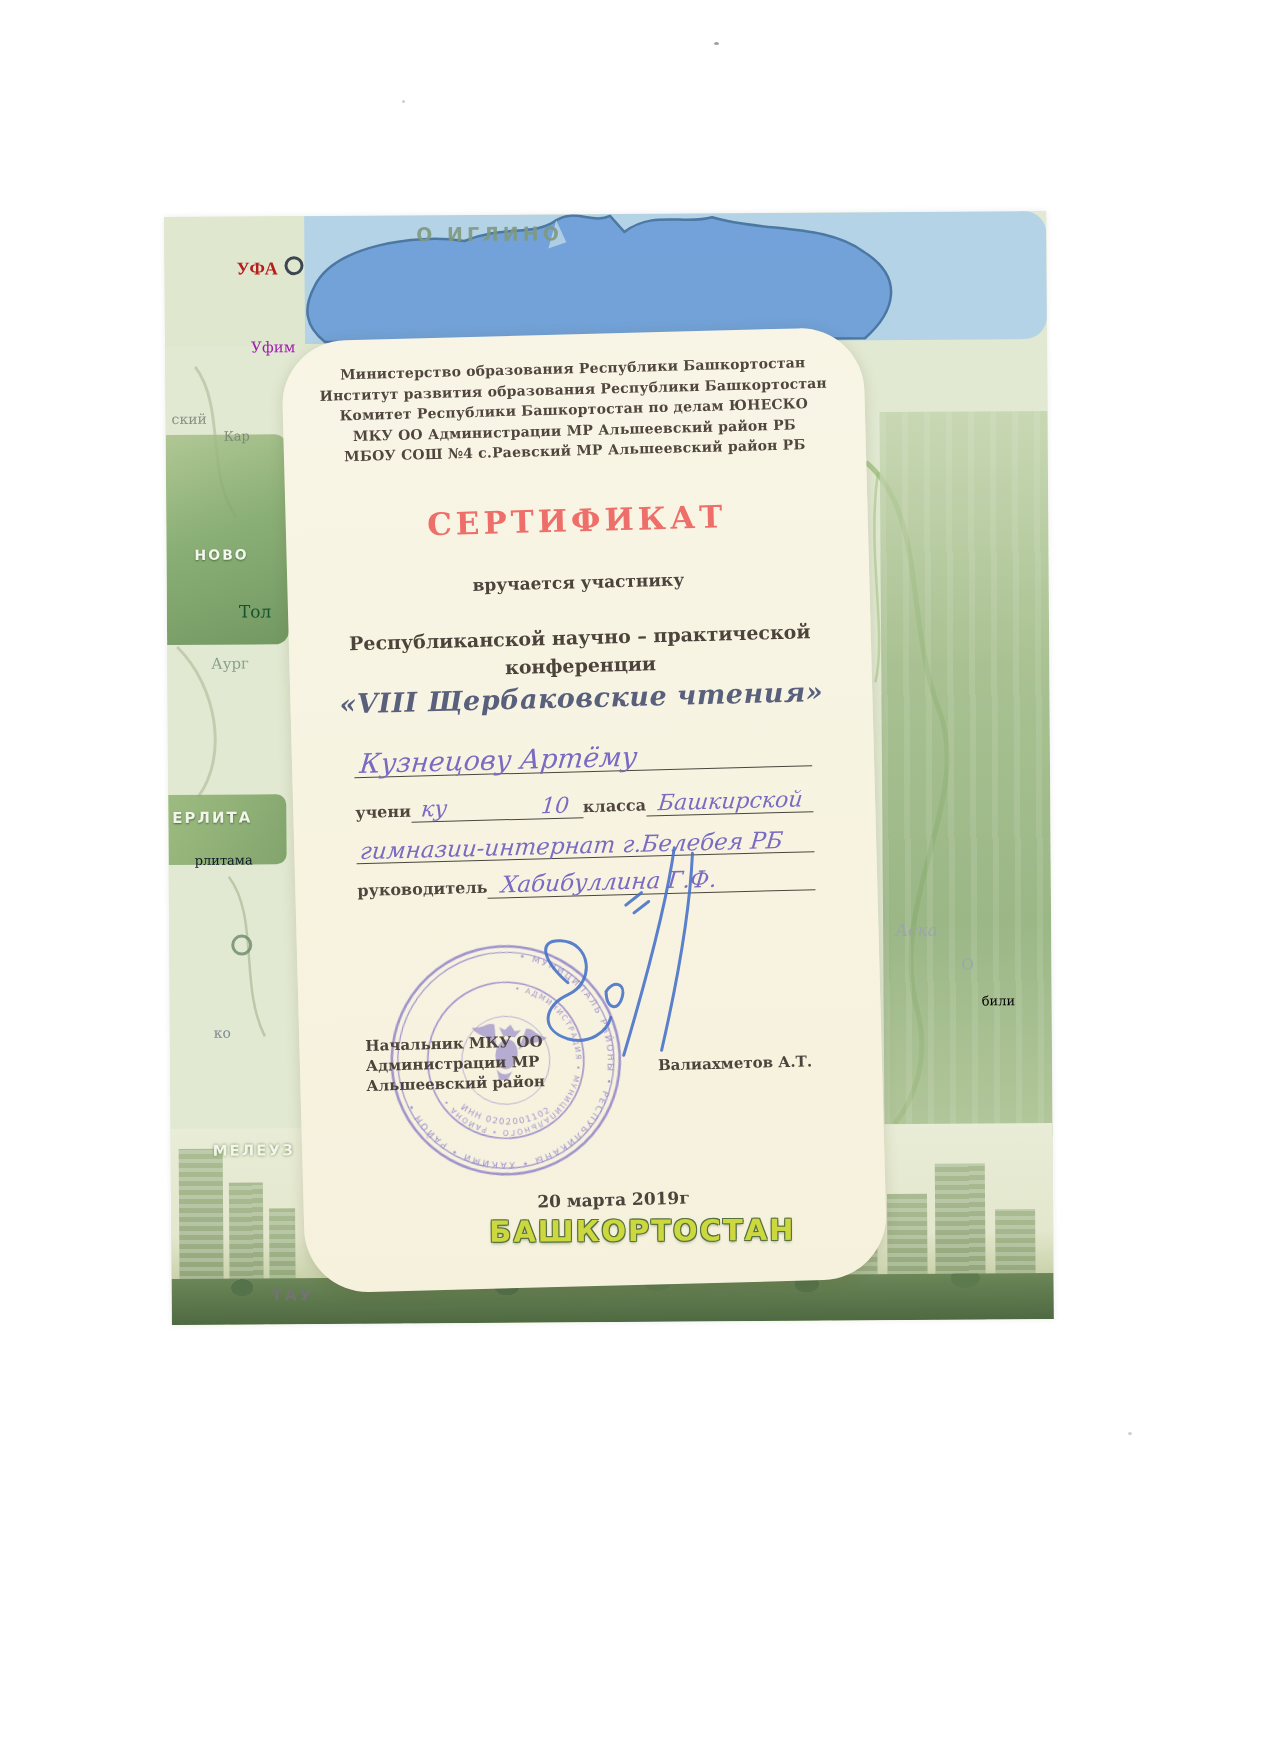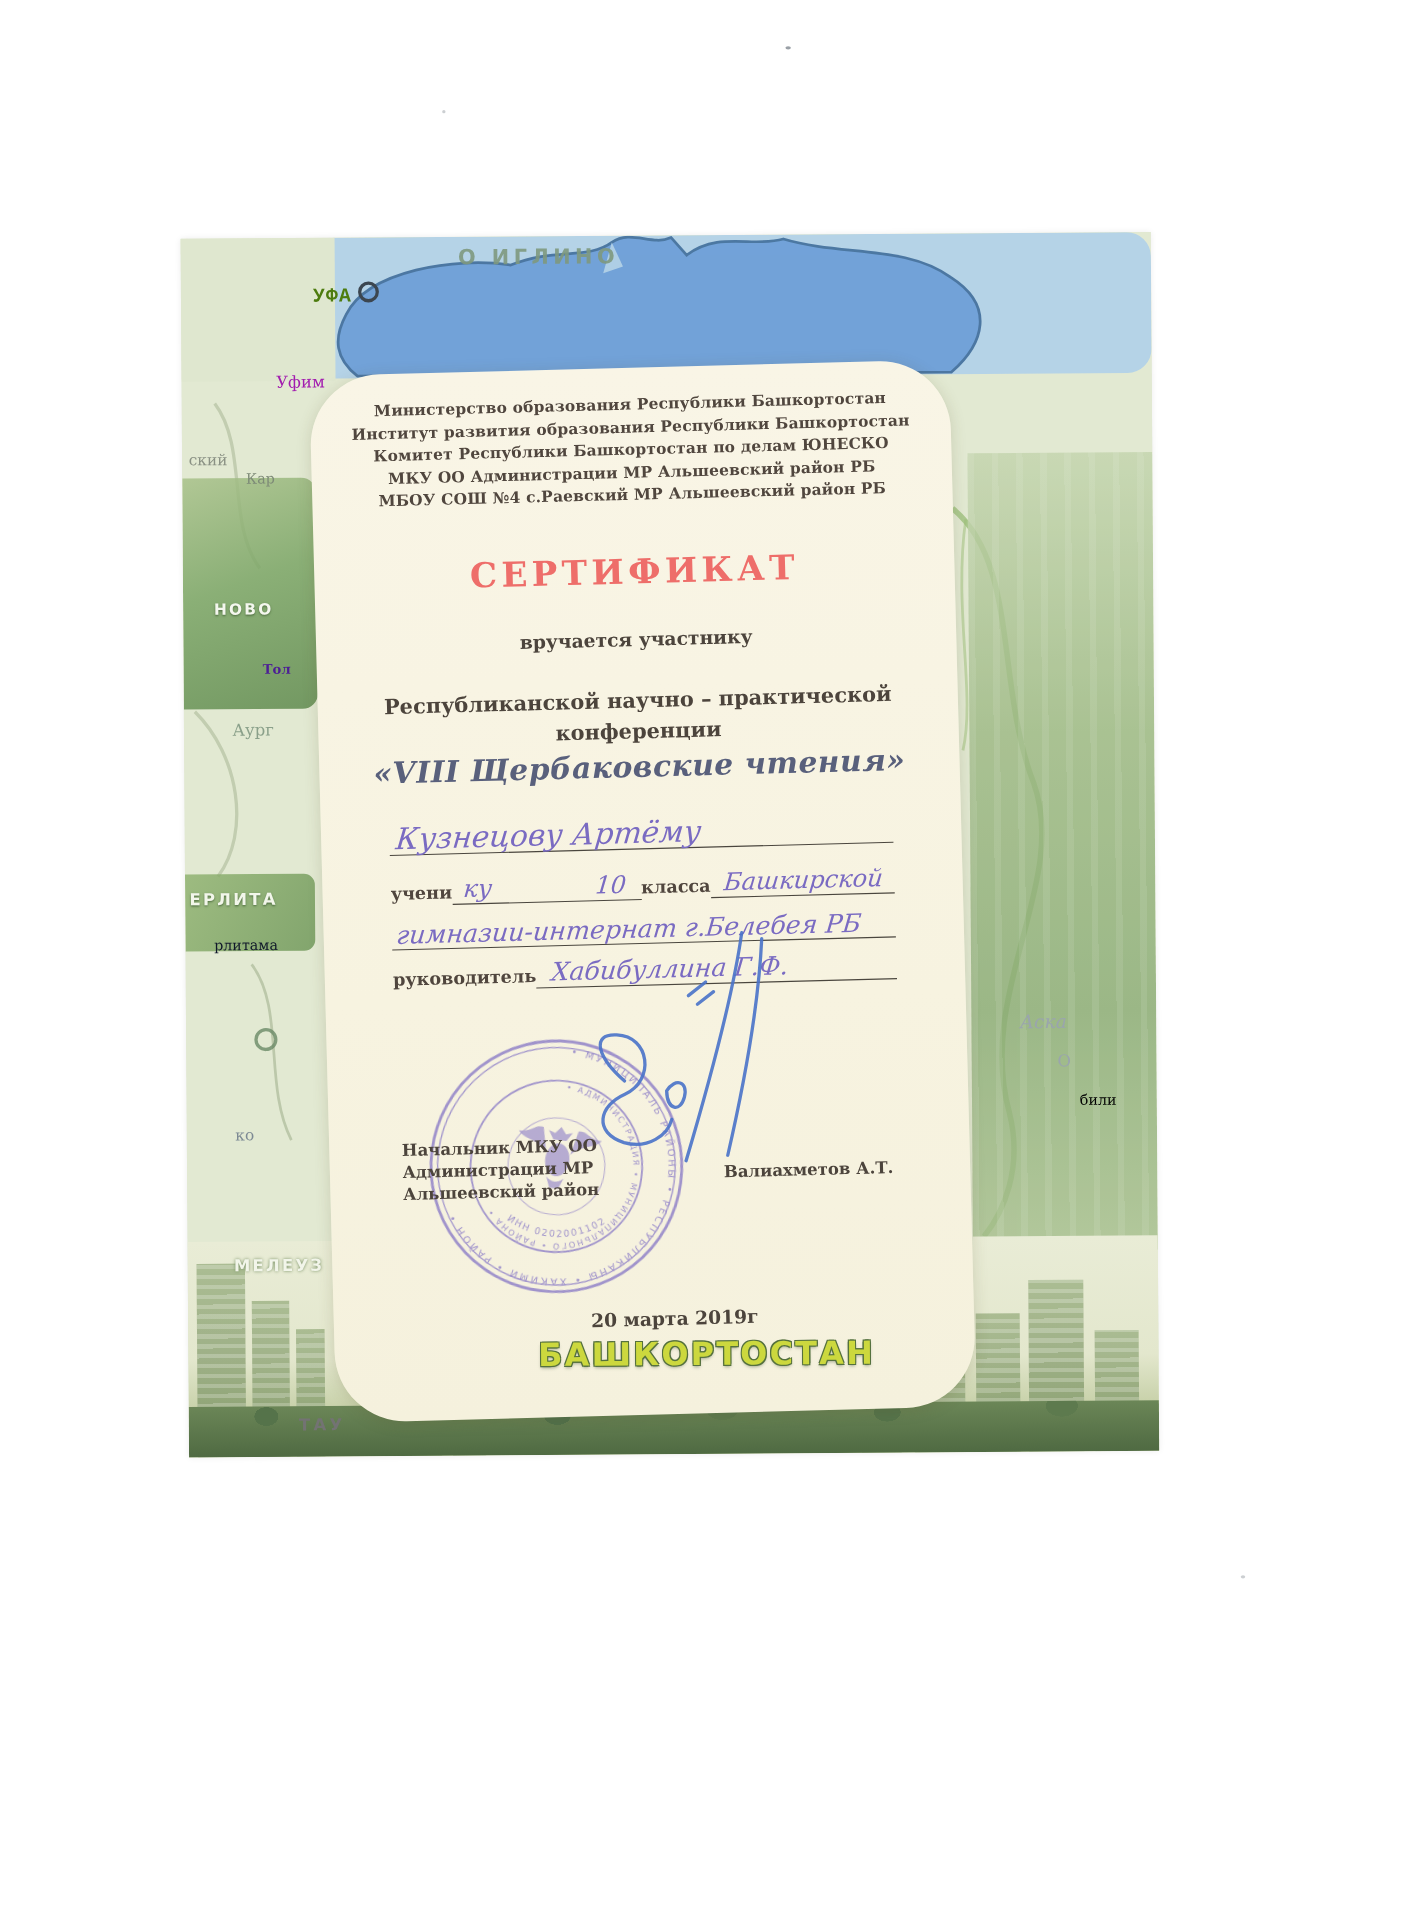--- a/index.html
+++ b/index.html
@@ -68,38 +68,38 @@
   }
   .bashkortostan{
     left:318px;top:1000px;z-index:4;color:#ccd83e;
     font-family:"DejaVu Sans",sans-serif;font-weight:bold;font-size:29px;letter-spacing:2px;
     text-shadow:-1px -1px 0 #55713e,1px -1px 0 #55713e,-1px 1px 0 #55713e,1px 1px 0 #55713e,0 2px 3px rgba(40,60,30,.4);
   }
 
   
   .lbl-iglino{left:252px;top:8px;color:#7f997f;font-family:"DejaVu Sans",sans-serif;
     font-weight:bold;font-size:19px;letter-spacing:4px;opacity:.9;}
-  .lbl-ufa{left:72px;top:40px;color:#4d7c0f;font-family:Liberation Mono, monospace;
-    font-weight:bold;font-size:18px;letter-spacing:1px;margin-left:48px;}
+  .lbl-ufa{left:72px;top:40px;color:#b91c1c;font-family:Liberation Serif, serif;
+    font-weight:bold;font-size:18px;letter-spacing:1px;}
   .lbl-ufa .ring{display:inline-block;width:13px;height:13px;border:3px solid #3c4650;
     border-radius:50%;margin-left:6px;vertical-align:-1px;}
   .lbl-ufim{left:86px;top:78px;color:#a21caf;font-size:15px;margin-top:44px;}
   .lbl-skiy{left:6px;top:194px;color:#8a9184;font-size:14px;}
   .lbl-kar{left:58px;top:212px;color:#7d8a77;font-size:13px;}
   .lbl-novo{left:28px;top:330px;color:#f4f7ee;font-family:"DejaVu Sans",sans-serif;
     font-weight:bold;font-size:14px;letter-spacing:2px;text-shadow:0 1px 2px #4c6b3e;}
-  .lbl-tol{left:72px;top:385px;color:#4c1d95;font-size:12px;font-weight:bold;}
+  .lbl-tol{left:72px;top:385px;color:#14532d;font-size:17px;}
   .lbl-aurg{left:44px;top:438px;color:#8aa08a;font-size:15px;}
   .lbl-erlita{left:4px;top:592px;color:#f2f6ea;font-family:"DejaVu Sans",sans-serif;
     font-weight:bold;font-size:15px;letter-spacing:2px;text-shadow:0 1px 2px #4c6b3e;}
   .lbl-rlitama{left:26px;top:636px;color:#0f172a;font-size:13px;}
   .lbl-ringmark{left:62px;top:718px;width:15px;height:15px;border:3px solid #6a8a66;
     border-radius:50%;opacity:.8;}
   .lbl-ko{left:44px;top:808px;color:#7d8a94;font-size:14px;}
-  .lbl-aska{left:758px;top:708px;color:#9aa5ad;font-size:17px;font-style:italic;}
+  .lbl-aska{left:726px;top:708px;color:#9aa5ad;font-size:17px;font-style:italic;}
   .lbl-o{left:792px;top:744px;color:#9aa5ad;font-size:15px;}
   .lbl-bili{left:812px;top:782px;color:#000000;font-size:13px;}
 
   
   .certificate{
     position:absolute;left:125px;top:120px;width:582px;height:952px;z-index:3;
     background:linear-gradient(180deg,#f9f5e6 0%,#f7f3e0 60%,#f5f1dd 100%);
     border-radius:64px;transform:rotate(-1.1deg);
     box-shadow:0 2px 14px rgba(90,80,40,.18);
     color:#4c443c;

